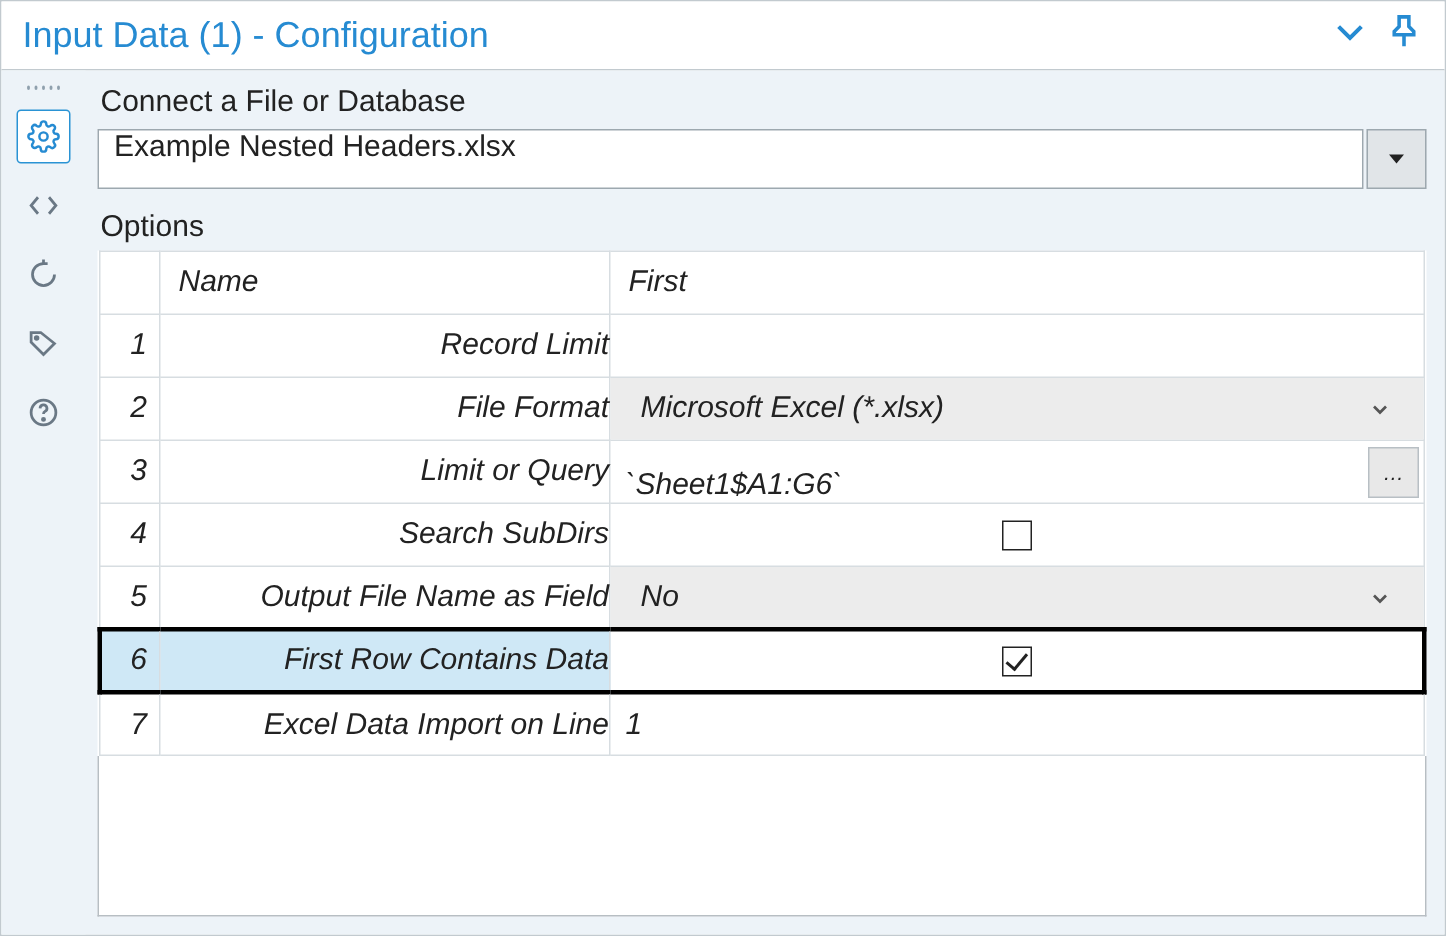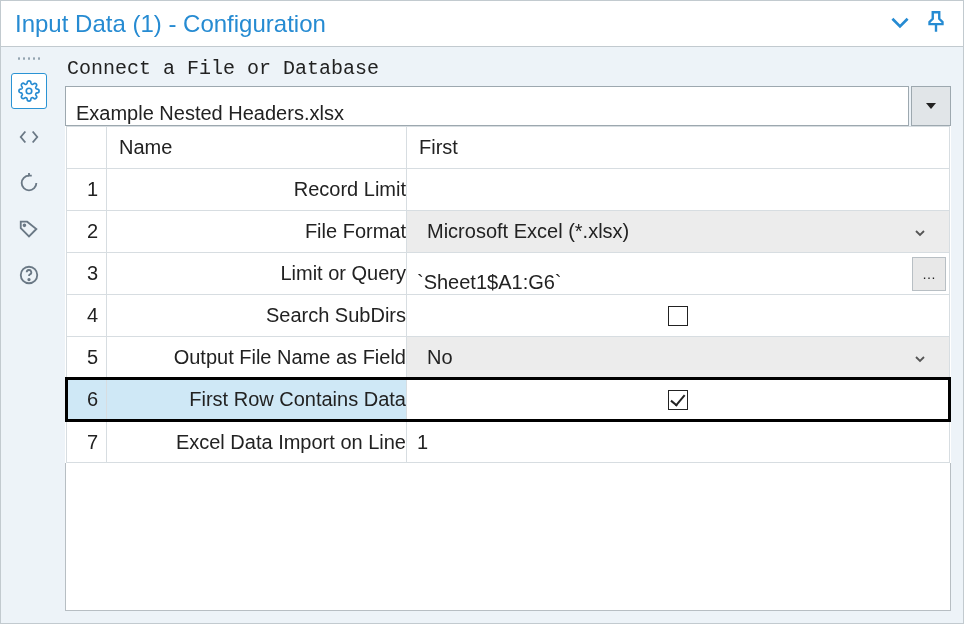--- a/index.html
+++ b/index.html
@@ -74,47 +74,48 @@
     background: #ffffff;
   }
   .side-btn svg { width: 22px; height: 22px; }
 
   .main {
     flex: 1;
     padding: 8px 12px 12px 8px;
     display: flex;
     flex-direction: column;
   }
-  .label-connect { font-size: 20px; color: #222; margin: 2px 0 6px 2px; font-family: Liberation Mono, monospace; }
+  .label-connect { font-size: 20px; color: #222; margin: 2px 0 6px 2px; }
   .file-row { display: flex; gap: 2px; }
   .file-input {
     flex: 1;
     height: 40px;
     border: 1px solid #9da8af;
     background: #ffffff;
     padding: 0 10px;
     font-size: 20px;
     color: #222;
     display: flex;
-    align-items: flex-end;
+    align-items: flex-start;
   }
   .file-dd-btn {
     width: 40px; height: 40px;
     border: 1px solid #9da8af;
     background: #e1e5e8;
     display: flex; align-items: center; justify-content: center;
   }
   .file-dd-btn svg { width: 14px; height: 10px; }
 
   .options-label { font-size: 20px; margin: 14px 2px 4px 2px; color: #222; }
   .options-table {
     border: 1px solid #b7bec3;
     background: #ffffff;
     width: 100%;
     border-collapse: collapse;
+    font-style: italic;
   }
   .options-table th, .options-table td {
     border: 1px solid #d7dde1;
     padding: 0;
     font-weight: normal;
     font-size: 20px;
     color: #222;
     vertical-align: middle;
     height: 42px;
   }
@@ -250,20 +251,21 @@
         <div class="file-input">
           <span>Example Nested Headers.xlsx</span>
         </div>
         <div class="file-dd-btn">
           <svg viewBox="0 0 14 10">
               <polygon points="2,2 12,2 7,8" fill="#222"></polygon>
             </svg>
         </div>
       </div>
 
+      <div class="options-label">Options</div>
 
       <div class="options-wrap">
       <table class="options-table">
         <colgroup>
               <col class="c-idx">
               <col class="c-name">
               <col>
             </colgroup>
         <thead>
           <tr>

